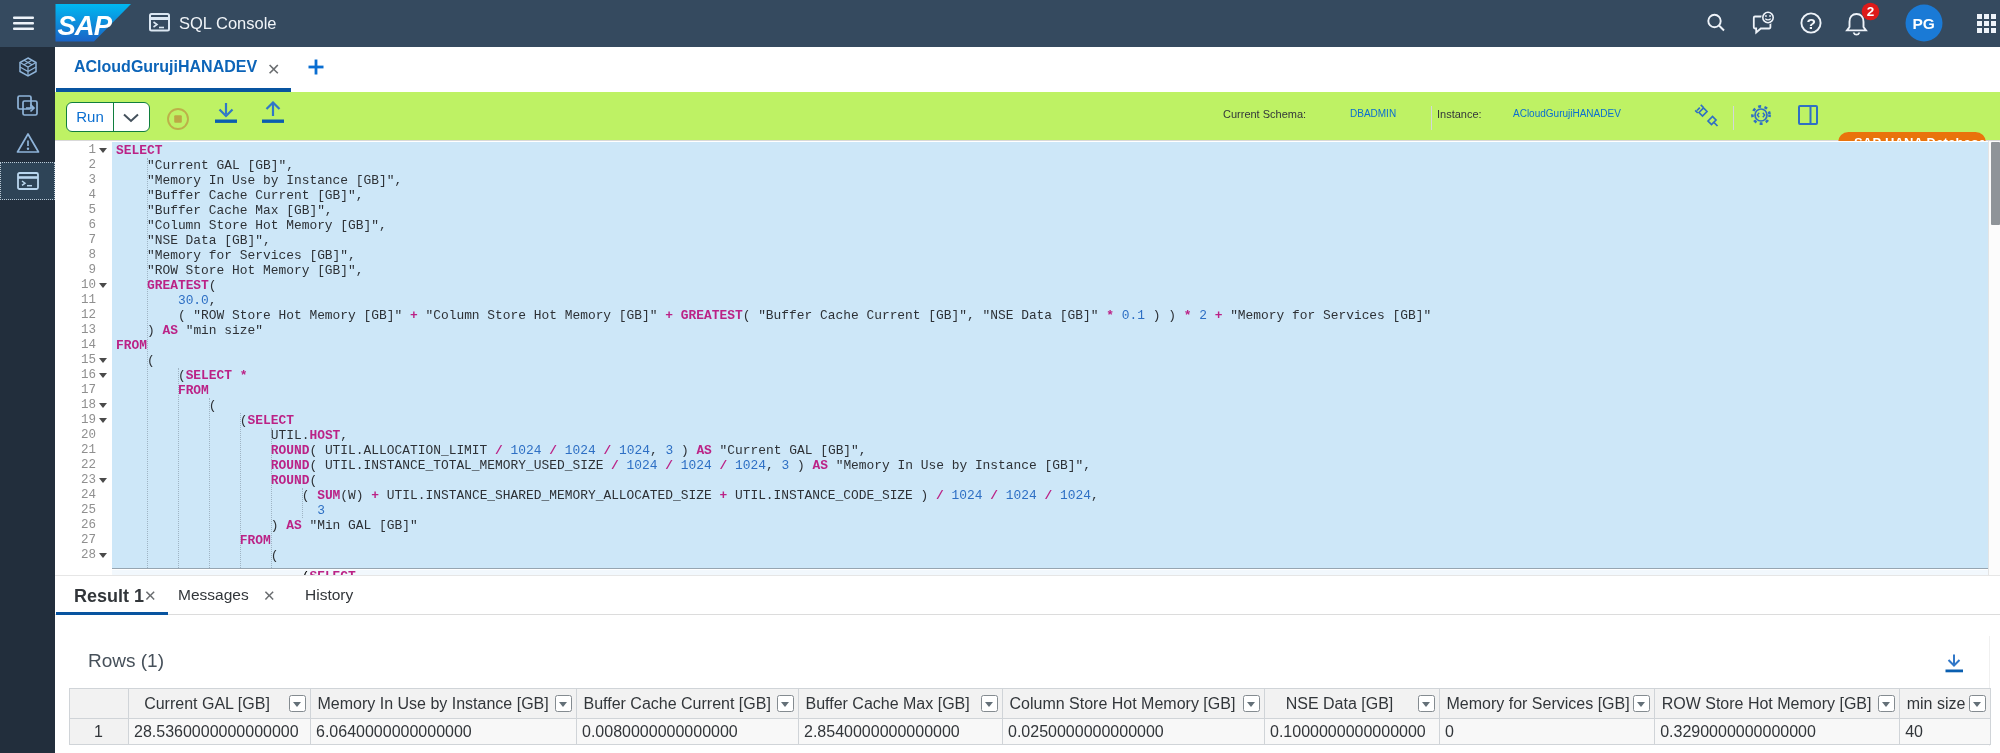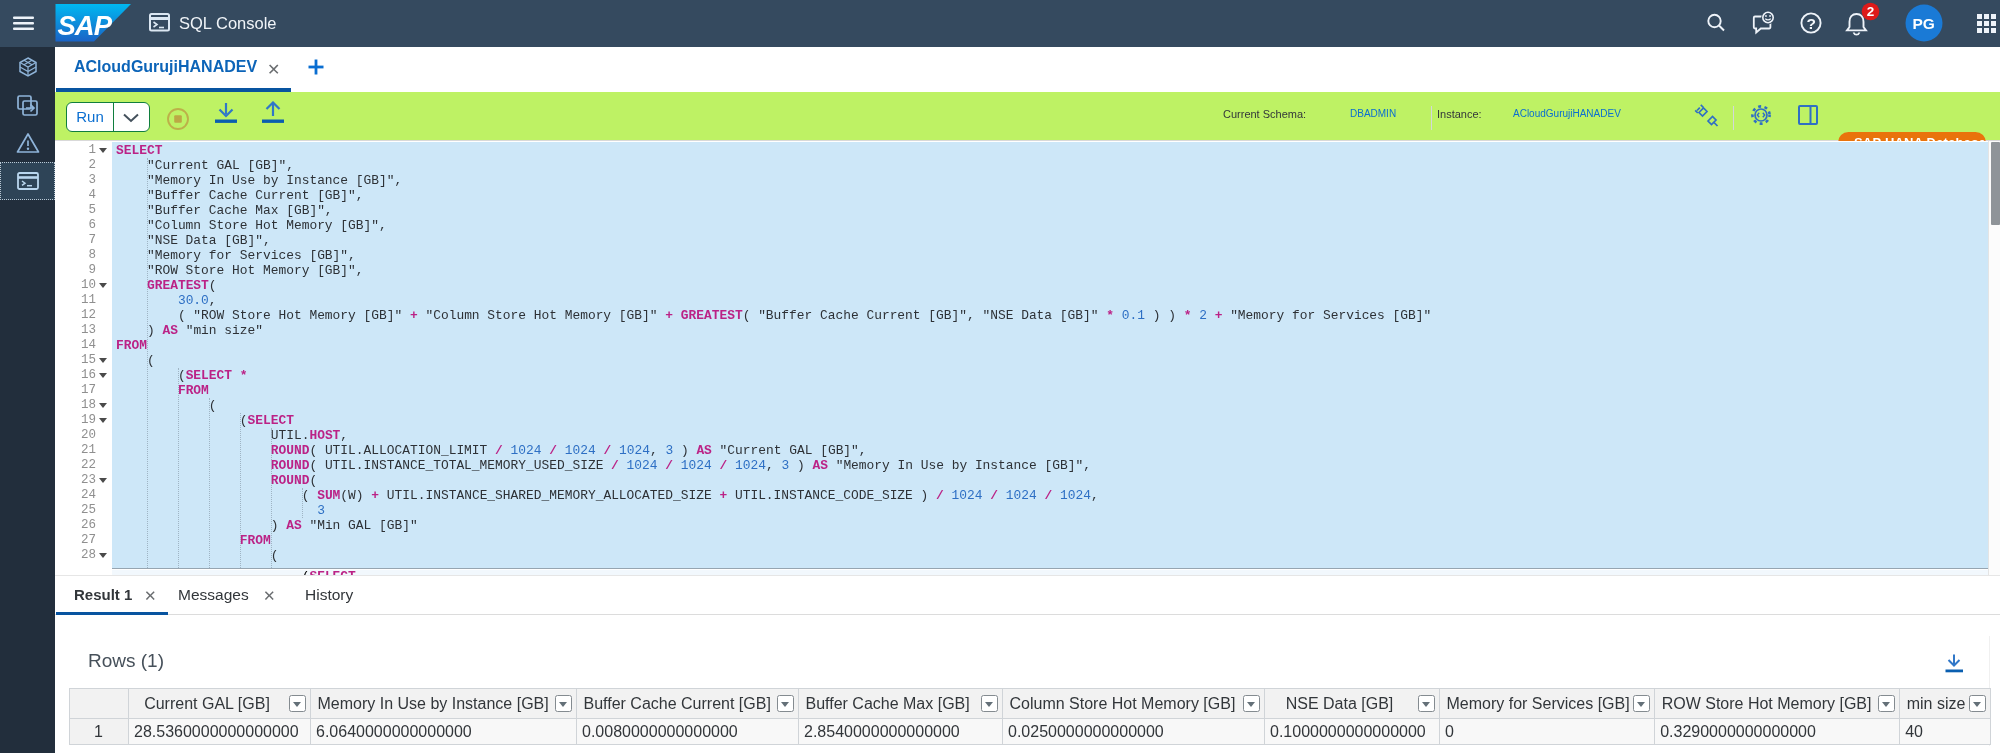--- a/index.html
+++ b/index.html
@@ -50,21 +50,21 @@
 .op { color:#bb2286; font-weight:bold; }
 .num { color:#2d6fc4; }
 .fold { position:absolute; width:0; height:0; border-left:4px solid transparent; border-right:4px solid transparent; border-top:5px solid #4a4a4a; }
 .iguide { position:absolute; width:0; border-left:1px dotted #9fb4c4; }
 #vscroll { position:absolute; left:1933px; top:0; width:12px; height:434px; background:#fcfcfc; border-left:1px solid #e4e4e4; }
 #vthumb { position:absolute; left:1.5px; top:1px; width:9px; height:83px; background:#8f9499; border-radius:1px; }
 #line29 { position:absolute; left:61px; top:428px; height:7px; overflow:hidden; font-family:"Liberation Mono", monospace; font-size:12.9px; line-height:15px; white-space:pre; }
 
 
 #btabs { position:absolute; left:55px; top:575px; width:1945px; height:40px; background:#fff; border-top:1px solid #e6e6e6; border-bottom:1px solid #dcdcdc; }
-#btabs .t1 { position:absolute; left:19px; top:10px; font-size:15px; font-weight:bold; color:#32363a; }
+#btabs .t1 { position:absolute; left:19px; top:10px; font-size:18px; font-weight:bold; color:#32363a; }
 #btabs .x1 { position:absolute; left:89px; top:11px; font-size:15px; color:#6a6d70; }
 #btabs .t2 { position:absolute; left:123px; top:10px; font-size:15.5px; color:#32363a; }
 #btabs .x2 { position:absolute; left:208px; top:11px; font-size:15px; color:#6a6d70; }
 #btabs .t3 { position:absolute; left:250px; top:10px; font-size:15.5px; color:#32363a; }
 #btabs .ul { position:absolute; left:1px; top:36px; width:112px; height:3px; background:#0854a0; }
 
 
 #results { position:absolute; left:55px; top:636px; width:1945px; height:137px; background:#fff; }
 #rowslbl { position:absolute; left:33px; top:14px; font-size:19px; color:#46505a; }
 #resline { position:absolute; left:1934px; top:0; width:1px; height:110px; background:#f0f0f0; }

